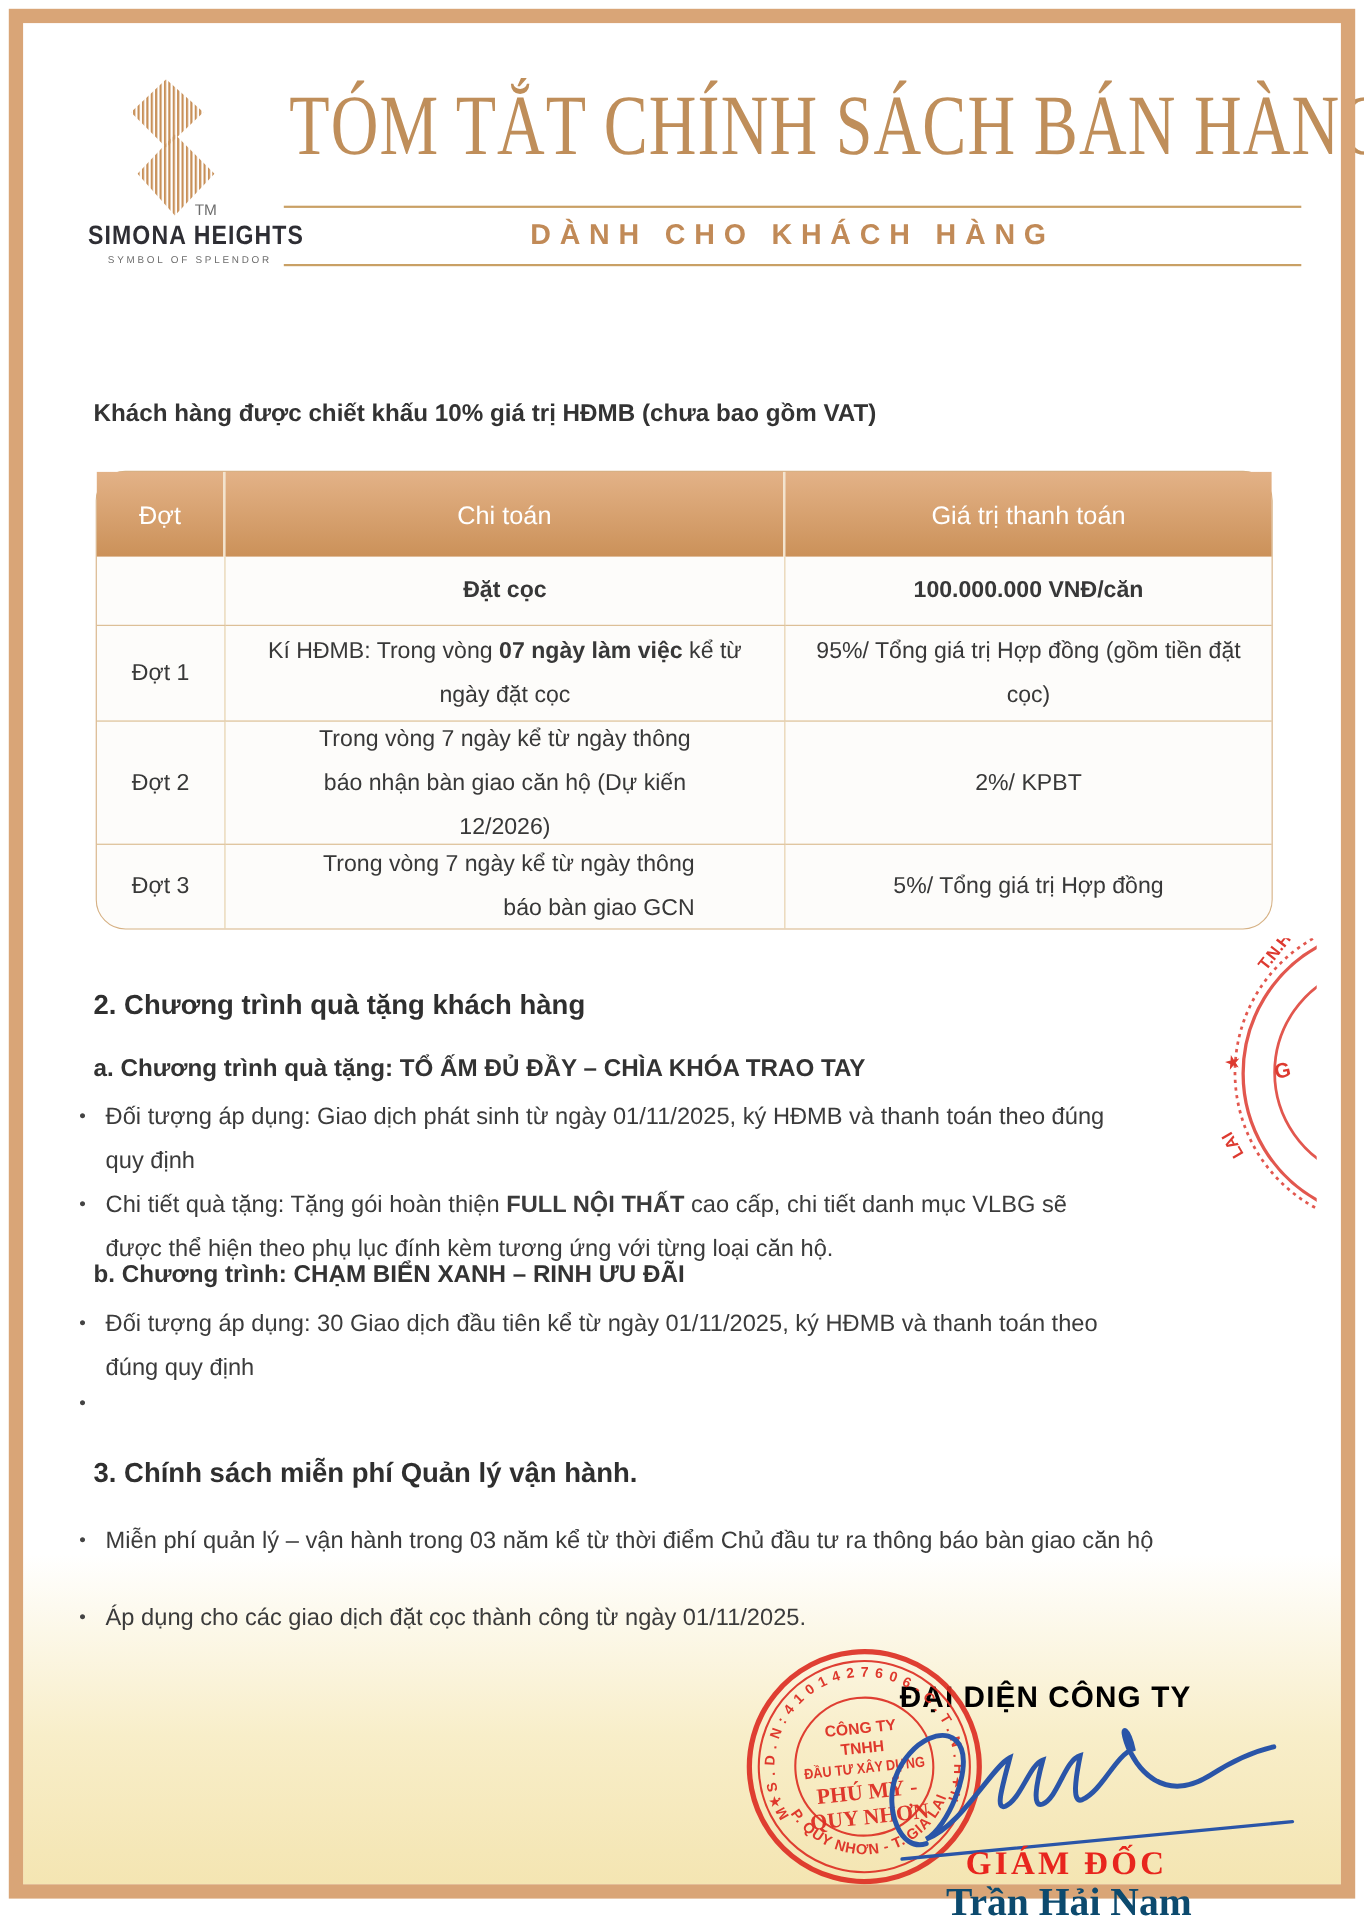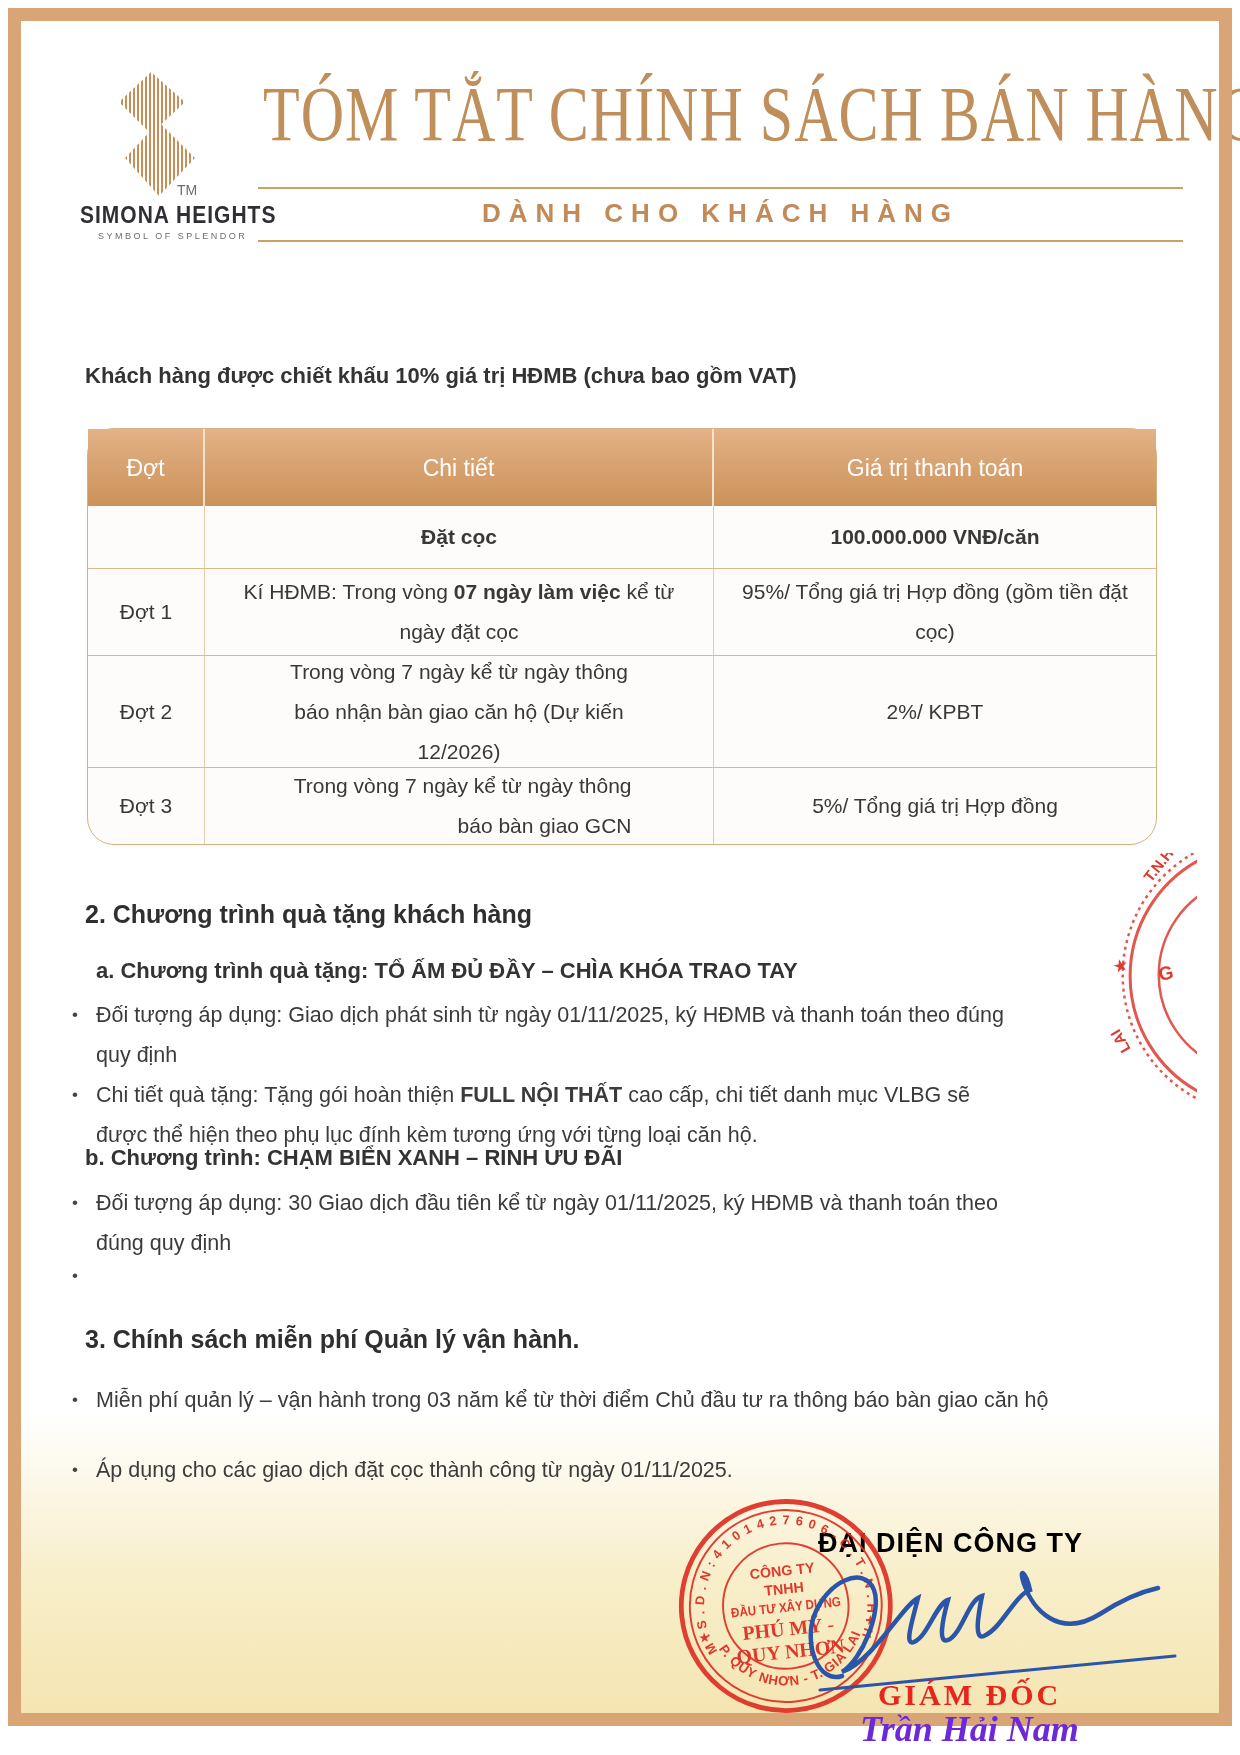--- a/index.html
+++ b/index.html
@@ -33,21 +33,21 @@
   .cell{display:flex;align-items:center;justify-content:center;text-align:center;
     border-right:1px solid #e4cda6;border-bottom:1px solid #d9b98c;font-size:21px;line-height:40px;padding:0 8px;}
   .cell:nth-child(3n){border-right:none;}
   .hcell{background:linear-gradient(180deg,#e3b287 0%,#cb9159 100%);color:#fff;font-size:23px;
     border-right:2px solid #f3e3cc;border-bottom:none;}
   .hcell:nth-child(3){border-right:none;}
   .lastrow{border-bottom:none;}
   
   .rep-title{font-weight:700;font-size:27px;color:#000000;letter-spacing:1px;}
   .director{font-family:"Liberation Serif",serif;font-weight:700;font-size:30px;letter-spacing:3px;color:#e8251d;}
-  .signer{font-family:"Liberation Serif",serif;font-style:italic;font-weight:700;font-size:36px;color:#6d28d9;}
+  .signer{font-family:"Liberation Serif",serif;font-weight:700;font-size:36px;color:#0c4a6e;}
   .stamp-wrap{transform:rotate(-6deg);}
   svg text{font-family:"Liberation Sans",sans-serif;}
   .stampserif{font-family:"Liberation Serif",serif;}
 </style>
 </head>
 <body>
 
 <div class="page">
 
   <div class="sky"></div>
@@ -69,21 +69,21 @@
 
   <div class="abs doc-title" style="left:263px;top:70px;">TÓM TẮT CHÍNH SÁCH BÁN HÀNG</div>
   <div class="abs gold-line" style="left:258px;top:187px;width:925px;"></div>
   <div class="abs doc-sub" style="left:258px;top:198px;">DÀNH CHO KHÁCH HÀNG</div>
   <div class="abs gold-line" style="left:258px;top:240px;width:925px;"></div>
 
   <div class="abs h-d" style="left:85px;top:363px;">Khách hàng được chiết khấu 10% giá trị HĐMB (chưa bao gồm VAT)</div>
 
   <div class="abs ptable" style="left:87px;top:428px;width:1068px;border-radius:27px;">
     <div class="cell hcell">Đợt</div>
-    <div class="cell hcell">Chi tiết</div>
+    <div class="cell hcell">Chi toán</div>
     <div class="cell hcell">Giá trị thanh toán</div>
 
     <div class="cell"></div>
     <div class="cell b">Đặt cọc</div>
     <div class="cell b">100.000.000 VNĐ/căn</div>
 
     <div class="cell">Đợt 1</div>
     <div class="cell">
         <span style="max-width:470px;display:inline-block;"><span>Kí HĐMB: Trong vòng </span><span class="b">07 ngày làm việc</span><span> kể từ ngày đặt cọc</span></span>
       </div>
@@ -99,21 +99,21 @@
 
     <div class="cell lastrow">Đợt 3</div>
     <div class="cell lastrow">
         <span style="max-width:345px;display:inline-block;text-align:right;">Trong vòng 7 ngày kể từ ngày thông báo bàn giao GCN</span>
       </div>
     <div class="cell lastrow">5%/ Tổng giá trị Hợp đồng</div>
   </div>
 
   <div class="abs h-num" style="left:85px;top:900px;">2.  Chương trình quà tặng khách hàng</div>
 
-  <div class="abs h-d" style="left:96px;top:958px;"><span>a.  Chương trình quà tặng: </span><span>TỔ ẤM ĐỦ ĐẦY – CHÌA KHÓA TRAO TAY</span></div>
+  <div class="abs h-d" style="left:85px;top:958px;"><span>a.  Chương trình quà tặng: </span><span>TỔ ẤM ĐỦ ĐẦY – CHÌA KHÓA TRAO TAY</span></div>
 
   <div class="abs bullet" style="left:72px;top:995px;width:945px;">
     <span class="dotg">•</span>
     <span>Đối tượng áp dụng: Giao dịch phát sinh từ ngày 01/11/2025, ký HĐMB và thanh toán theo đúng quy định</span>
   </div>
   <div class="abs bullet" style="left:72px;top:1075px;width:930px;">
     <span class="dotg">•</span>
     <span><span>Chi tiết quà tặng: Tặng gói hoàn thiện </span><span class="b">FULL NỘI THẤT</span><span> cao cấp, chi tiết danh mục VLBG sẽ được thể hiện theo phụ lục đính kèm tương ứng với từng loại căn hộ.</span></span>
   </div>
 

